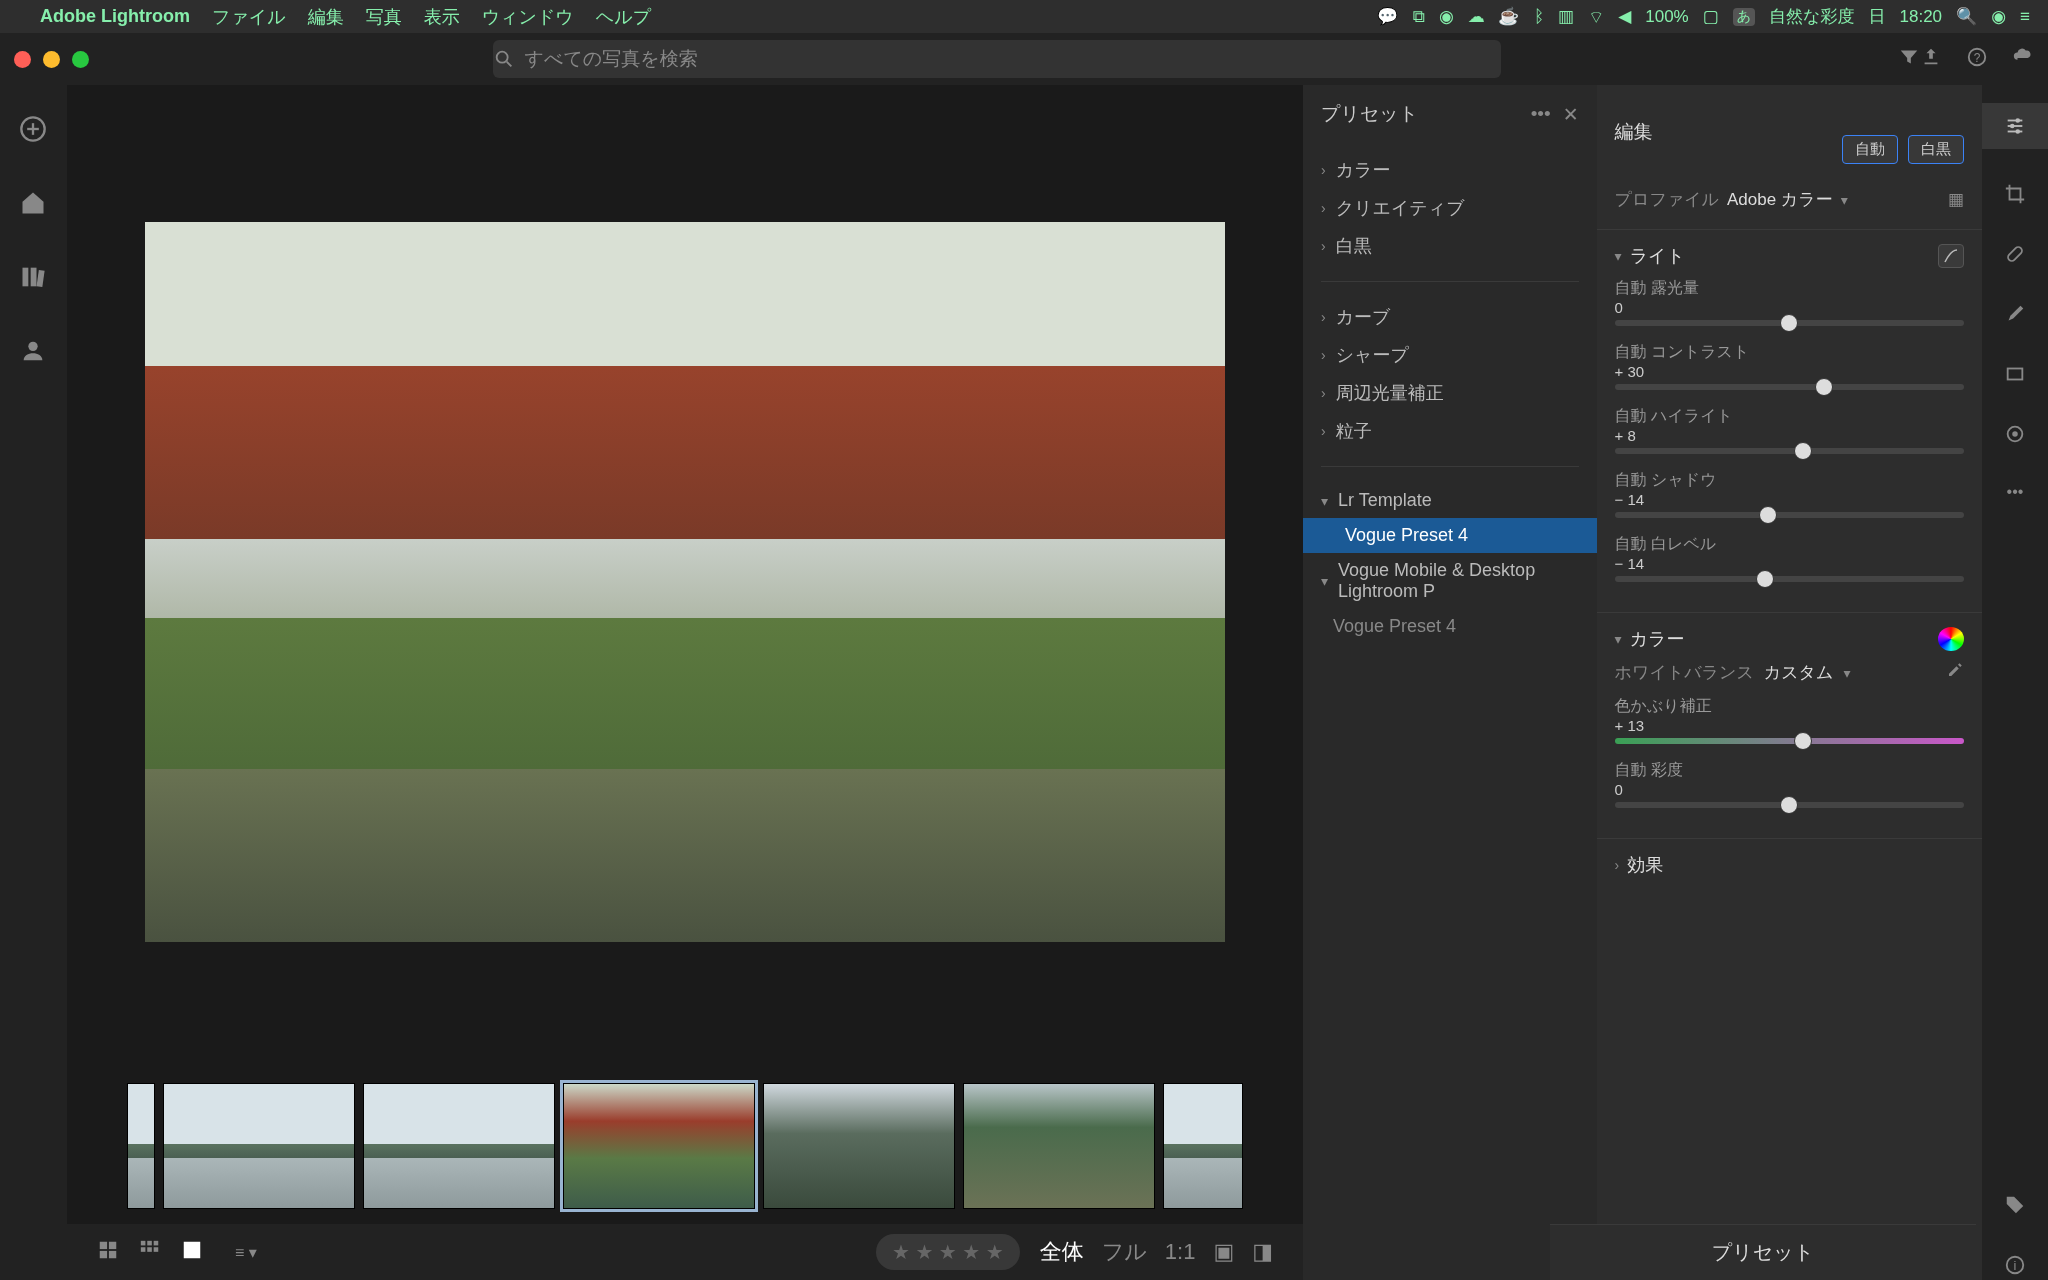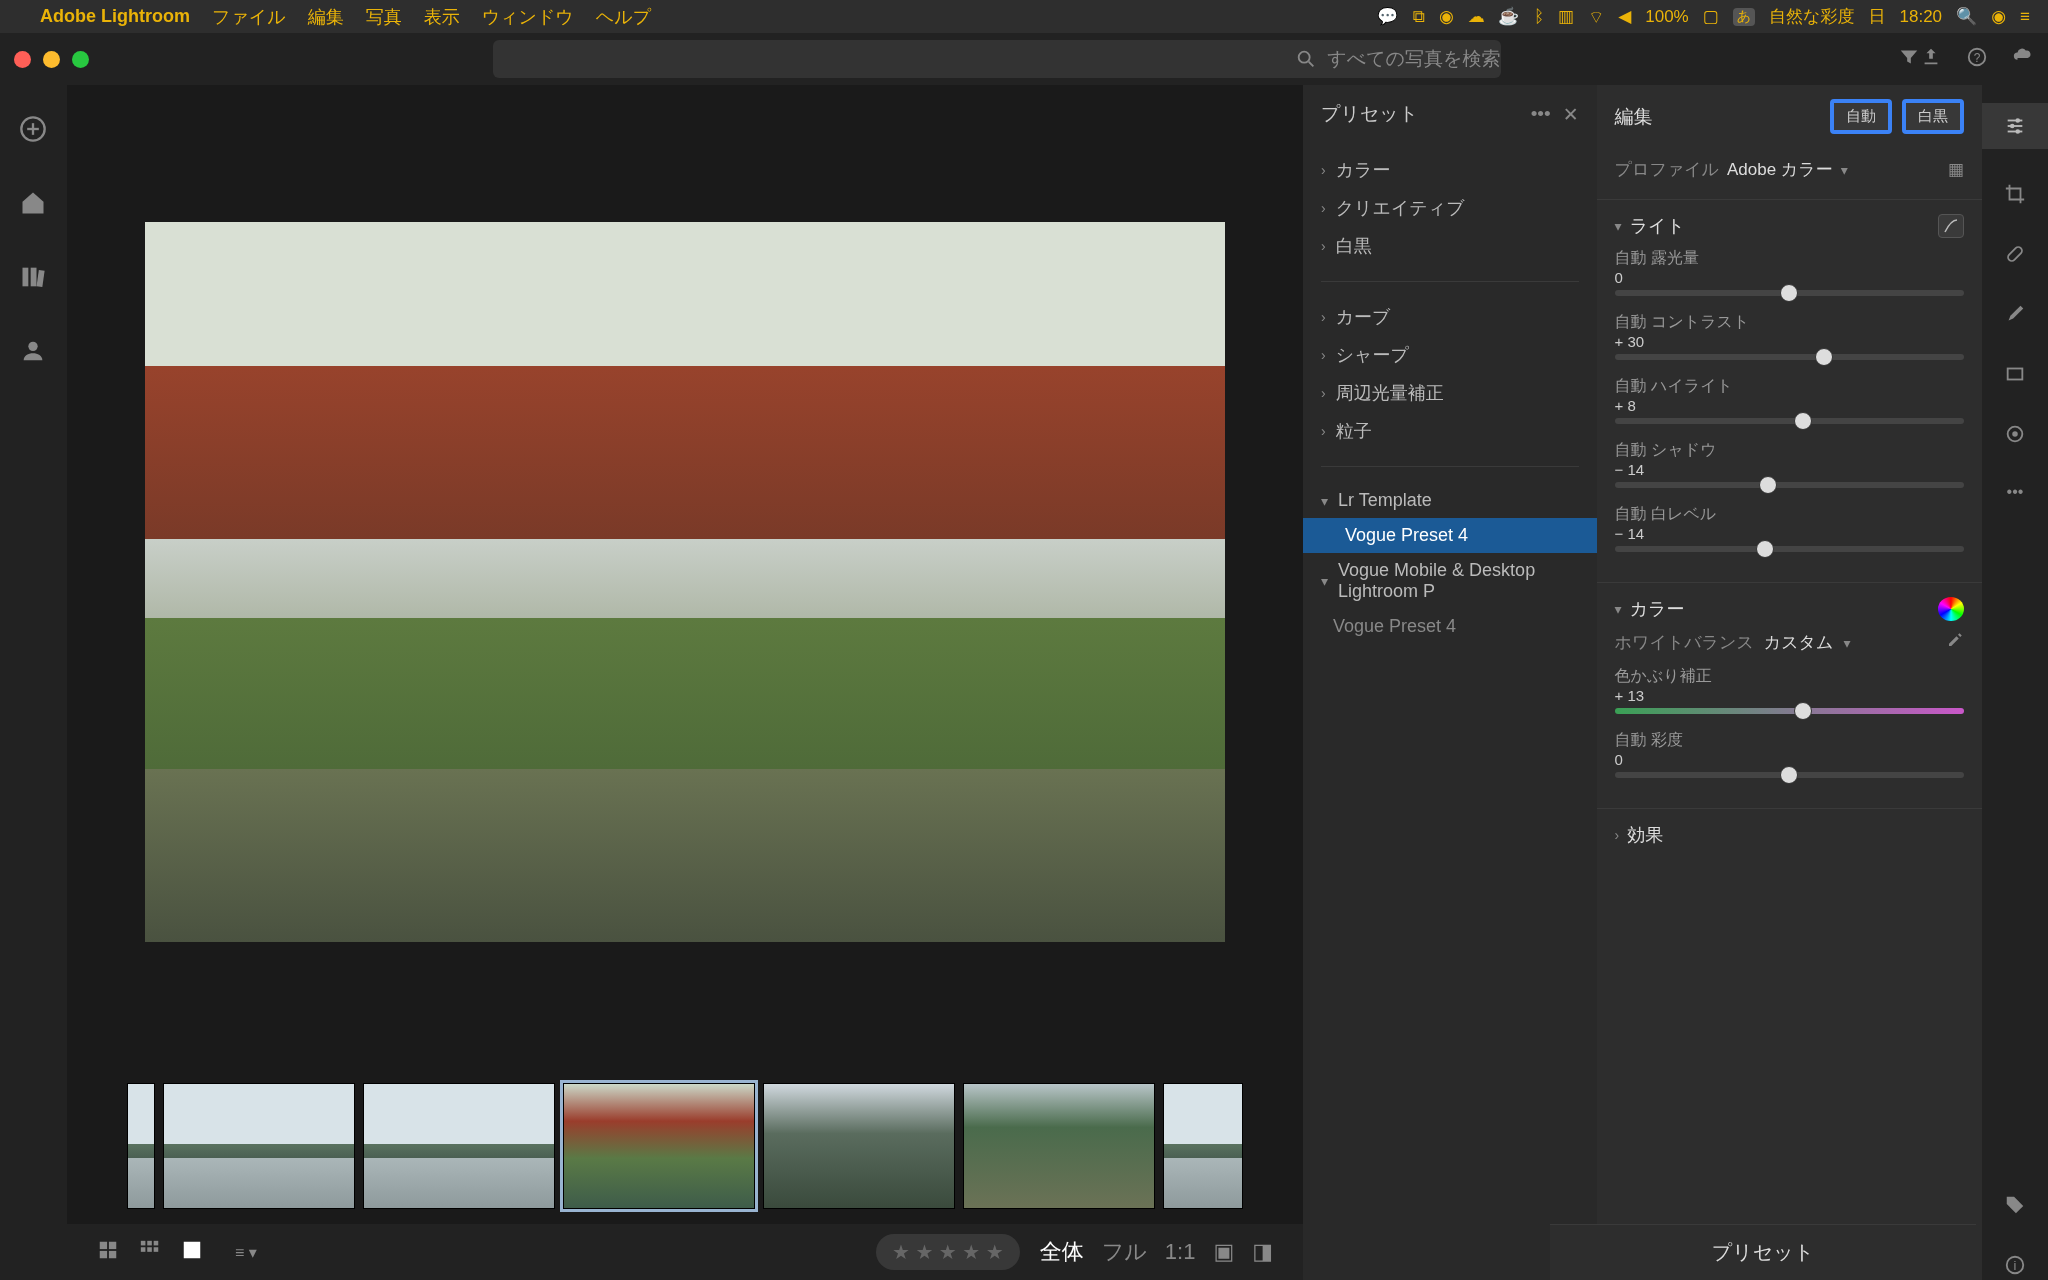--- a/index.html
+++ b/index.html
@@ -1,31 +1,31 @@
 <!DOCTYPE html>
 <html><head>
 <meta charset="utf-8">
 <style>
 * { margin: 0; padding: 0; box-sizing: border-box; font-family: -apple-system, "Hiragino Kaku Gothic ProN", sans-serif; }
 body { width: 2048px; height: 1280px; background: #1a1a1a; color: #ccc; overflow: hidden; }
 
 
-.mac-menu { height: 33px; background: #2e2e2e; display: flex; align-items: center; padding: 0 18px; font-size: 18px; color: #eab308; justify-content: space-between; }
+.mac-menu { height: 33px; background: #2e2e2e; display: flex; align-items: center; padding: 0 18px; font-size: 18px; color: #86efac; justify-content: space-between; }
 .mac-menu-left { display: flex; align-items: center; gap: 22px; }
 .mac-menu-left .app-name { font-weight: 600; }
 .mac-menu-right { display: flex; align-items: center; gap: 14px; font-size: 17px; }
 .mac-menu-right .badge { background: #555; border-radius: 4px; padding: 0 4px; font-size: 14px; }
 
 
 .app-toolbar { height: 52px; background: #222; display: flex; align-items: center; padding: 0 14px; }
 .traffic { display: flex; gap: 12px; margin-right: 20px; }
 .traffic span { width: 17px; height: 17px; border-radius: 50%; }
 .tr-red { background: #ff5f57; } .tr-yellow { background: #febc2e; } .tr-green { background: #28c840; }
 .search-container { flex: 1; display:flex; justify-content:center; }
-.search { width: 1008px; height: 38px; background: #333; border-radius: 6px; display: flex; align-items: center; justify-content: flex-end; gap: 10px; color: #888; font-size: 19px; }
+.search { width: 1008px; height: 38px; background: #333; border-radius: 6px; display: flex; align-items: center; justify-content: flex-start; gap: 10px; color: #888; font-size: 19px; }
 .toolbar-right { display: flex; align-items: center; gap: 24px; margin-left: auto; color: #888; }
 .filter-ic { margin-left: 14px; color:#888; }
 .icn { width: 22px; height: 22px; fill: currentColor; }
 
 
 .main { display: flex; height: calc(100% - 85px); }
 .rail-left { width: 73px; background: #222; display: flex; flex-direction: column; align-items: center; padding-top: 30px; gap: 42px; color: #888; }
 .rail-left .ic { width: 28px; height: 28px; }
 
 .canvas-area { flex: 1; background: #1a1a1a; display: flex; flex-direction: column; }
@@ -51,21 +51,21 @@
 .preset-item.sub { padding-left: 30px; color:#888; }
 .preset-item.selected { background: #1b5a96; color: #fff; }
 .preset-hr { border: none; border-top: 1px solid #3a3a3a; margin: 8px 18px; }
 .chev { font-size: 14px; color:#888; }
 
 
 .edit-panel { width: 420px; background: #2d2d2d; overflow-y: auto; font-size: 17px; color: #bbb; }
 .edit-hdr { display: flex; align-items: center; justify-content: space-between; padding: 14px 18px; }
 .edit-hdr h3 { font-size: 19px; font-weight: 500; color:#ddd; }
 .edit-hdr .btns { display:flex; gap:10px; }
-.edit-hdr .btn { background: #383838; border: 4px solid #3b82f6; border-radius: 4px; padding: 4px 12px; font-size: 15px; color:#ccc; }
+.edit-hdr .btn { background: #383838; border: 1px solid #3b82f6; border-radius: 4px; padding: 4px 12px; font-size: 15px; color:#ccc;margin-top:36px; }
 .profile-row { display:flex; align-items:center; padding: 10px 18px 18px; gap: 8px; color:#888; }
 .profile-row .val { color:#ddd; }
 .profile-row .grid-ic { margin-left:auto; }
 .section { border-top: 1px solid #3a3a3a; padding: 14px 18px; }
 .section-hdr { display:flex; align-items:center; gap:8px; margin-bottom: 10px; }
 .section-hdr .title { font-size: 18px; color:#ddd; }
 .section-hdr .tool { margin-left: auto; background:#3a3a3a; border:1px solid #555; width:26px; height:24px; border-radius:4px; display:flex; align-items:center; justify-content:center; }
 .slider-row { margin: 8px 0 16px; }
 .slider-label { display:flex; justify-content:space-between; font-size: 16px; color:#999; margin-bottom: 4px; flex-direction: column; }
 .slider-label .val { color:#ccc; font-size:15px; }

